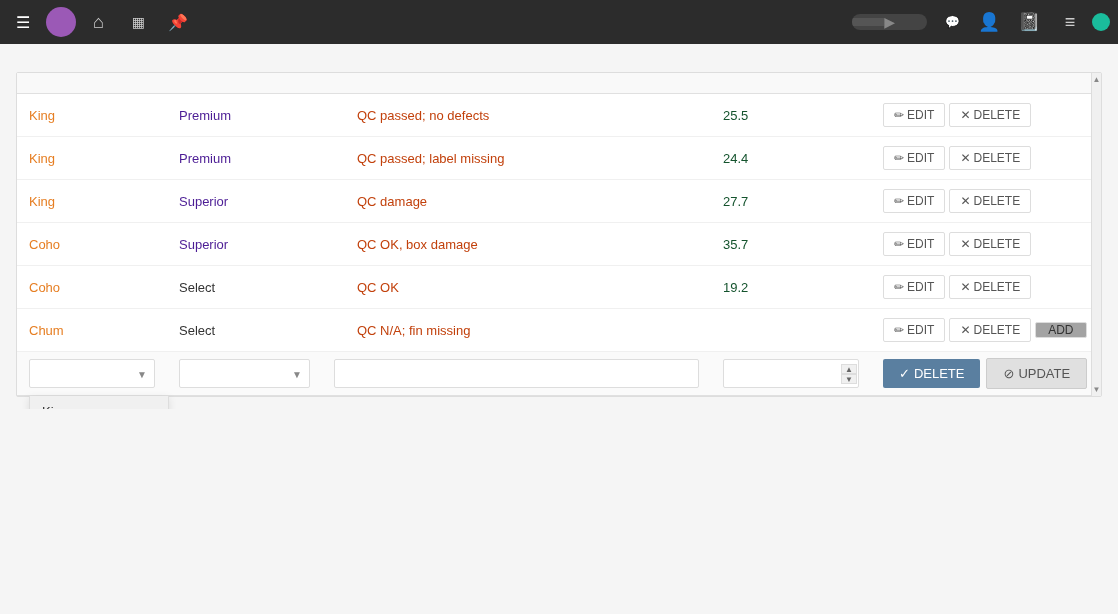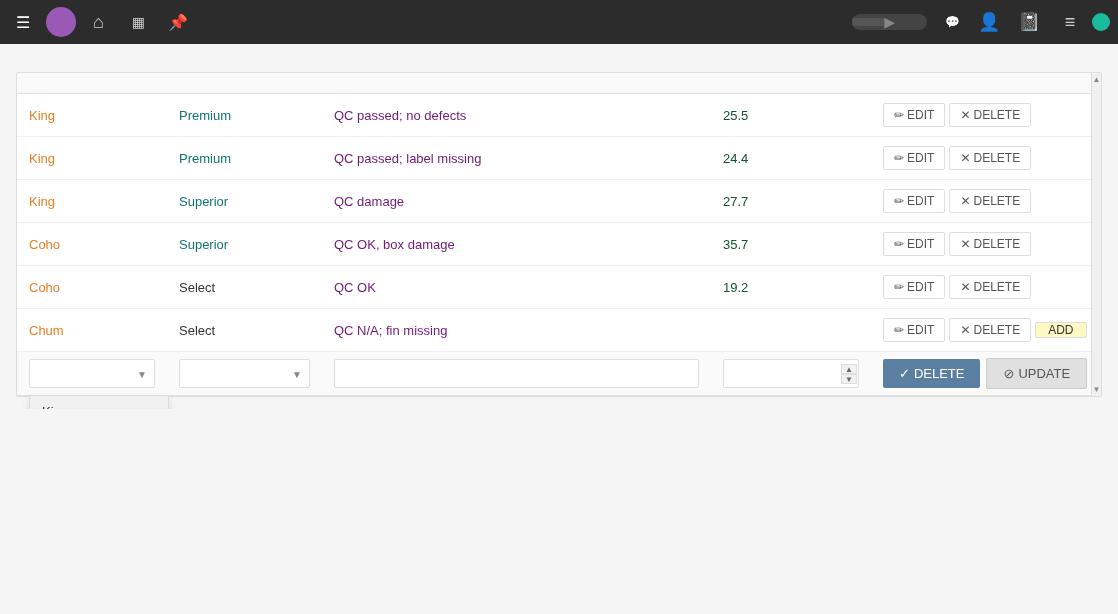--- a/index.html
+++ b/index.html
@@ -58,36 +58,36 @@
     .grid-header { background: #f9f9f9; }
     .grid-header th {
       text-align: left; padding: 10px 12px; font-weight: normal; color: #777;
       font-size: 12px; border-bottom: 1px solid #e0e0e0;
     }
     .grid-row td {
       padding: 9px 12px; border-bottom: 1px solid #f0f0f0; vertical-align: middle;
     }
     .grid-row:last-child td { border-bottom: none; }
     .cell-specie { color: #e67e22; font-weight: 500; }
-    .cell-grade-teal { color: #0f766e; }
-    .cell-comment { color: #701a75; }
+    .cell-grade-teal { color: #4c1d95; }
+    .cell-comment { color: #c2410c; margin-left: 23px; }
     .cell-weight { color: #14532d; }
     .actions-cell { display: flex; gap: 4px; align-items: center; }
     .btn-edit {
       display: flex; align-items: center; gap: 3px; border: 1px solid #ddd;
       background: #fff; padding: 4px 10px; cursor: pointer; font-size: 12px;
       border-radius: 2px; color: #555;
     }
     .btn-delete {
       display: flex; align-items: center; gap: 3px; border: 1px solid #ddd;
       background: #fff; padding: 4px 10px; cursor: pointer; font-size: 12px;
       border-radius: 2px; color: #555;
     }
     .btn-add {
-      border: 1px solid #ddd; background: #fef9c3; padding: 0 12px;
+      border: 1px solid #ddd; background: #a3a3a3; padding: 0 12px;
       cursor: pointer; font-size: 12px; border-radius: 2px; color: #333;
     }
 
     
     .new-row td { padding: 6px 12px; border-bottom: 1px solid #e0e0e0; background: #fafafa; vertical-align: middle; }
     .new-row-actions { display: flex; gap: 6px; align-items: center; }
     .btn-update {
       display: flex; align-items: center; gap: 4px;
       background: #5a7fa0; color: #fff; border: none; padding: 7px 16px;
       cursor: pointer; font-size: 13px; border-radius: 2px;

